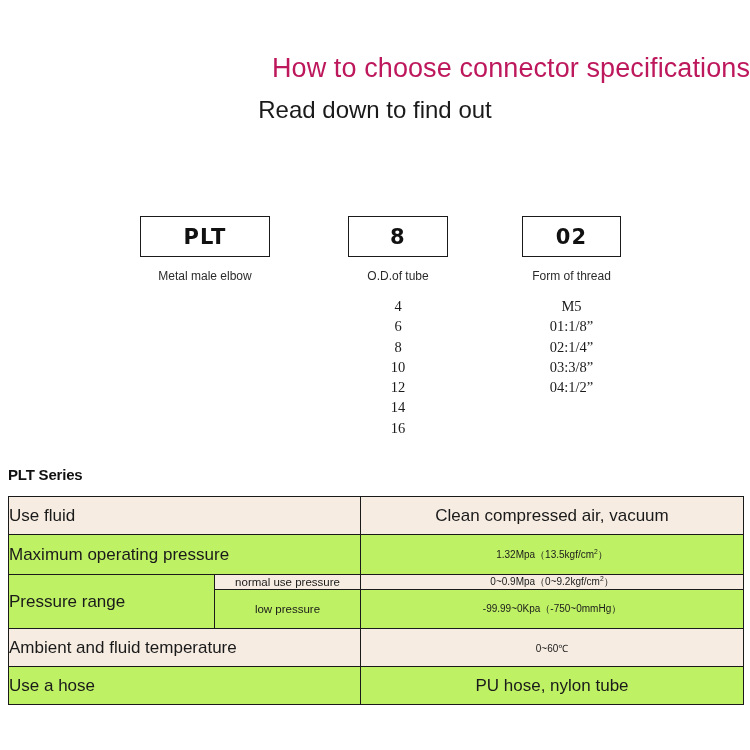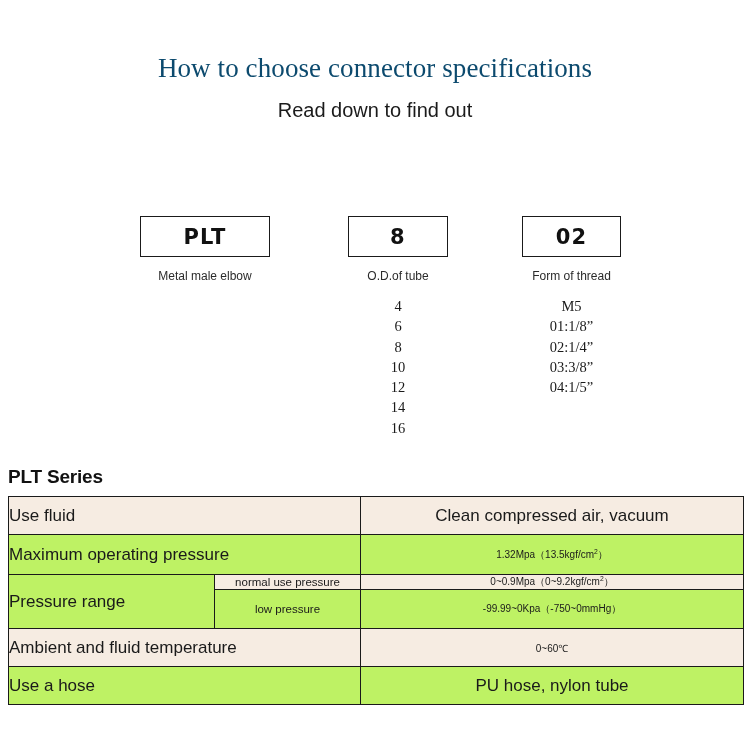--- a/index.html
+++ b/index.html
@@ -18,31 +18,32 @@
 
   
   .header {
     position: absolute;
     left: 0;
     top: 52px;
     width: 750px;
     text-align: center;
   }
   .main-title {
-    font-family: Liberation Serif, serif;
+    font-family: Liberation Sans, sans-serif;
     font-size: 27px;
     font-weight: normal;
-    color: #0c4a6e;
+    color: #be185d;
     letter-spacing: 0.1px;
     line-height: 32px;
     margin: 0;
+    text-align: right;
   }
   .sub-title {
     font-family: "Liberation Sans", sans-serif;
-    font-size: 20px;
+    font-size: 24px;
     font-weight: normal;
     color: #1a1a1a;
     line-height: 26px;
     margin: 0;
     padding-top: 13px;
   }
 
   
   .code-area {
     position: absolute;
@@ -94,21 +95,21 @@
   .code-options div { white-space: nowrap; }
   .code-col.c3 .code-options { text-align: center; }
 
   
   .series-label {
     position: absolute;
     left: 8px;
     top: 466px;
     font-family: "Liberation Sans", sans-serif;
     font-weight: bold;
-    font-size: 19px;
+    font-size: 15px;
     letter-spacing: -0.2px;
     color: #111111;
   }
 
   table.spec {
     position: absolute;
     left: 8px;
     top: 496px;
     width: 735px;
     border-collapse: collapse;
@@ -181,21 +182,21 @@
   <div class="code-col c3">
     <div class="code-box">
       <span>02</span>
     </div>
     <div class="code-caption">Form of thread</div>
     <div class="code-options">
       <div>M5</div>
       <div>01:1/8”</div>
       <div>02:1/4”</div>
       <div>03:3/8”</div>
-      <div>04:1/5”</div>
+      <div>04:1/2”</div>
     </div>
   </div>
 
 </div>
 
 <div class="series-label">PLT Series</div>
 
 <table class="spec">
   <colgroup>
     <col style="width:206px">

